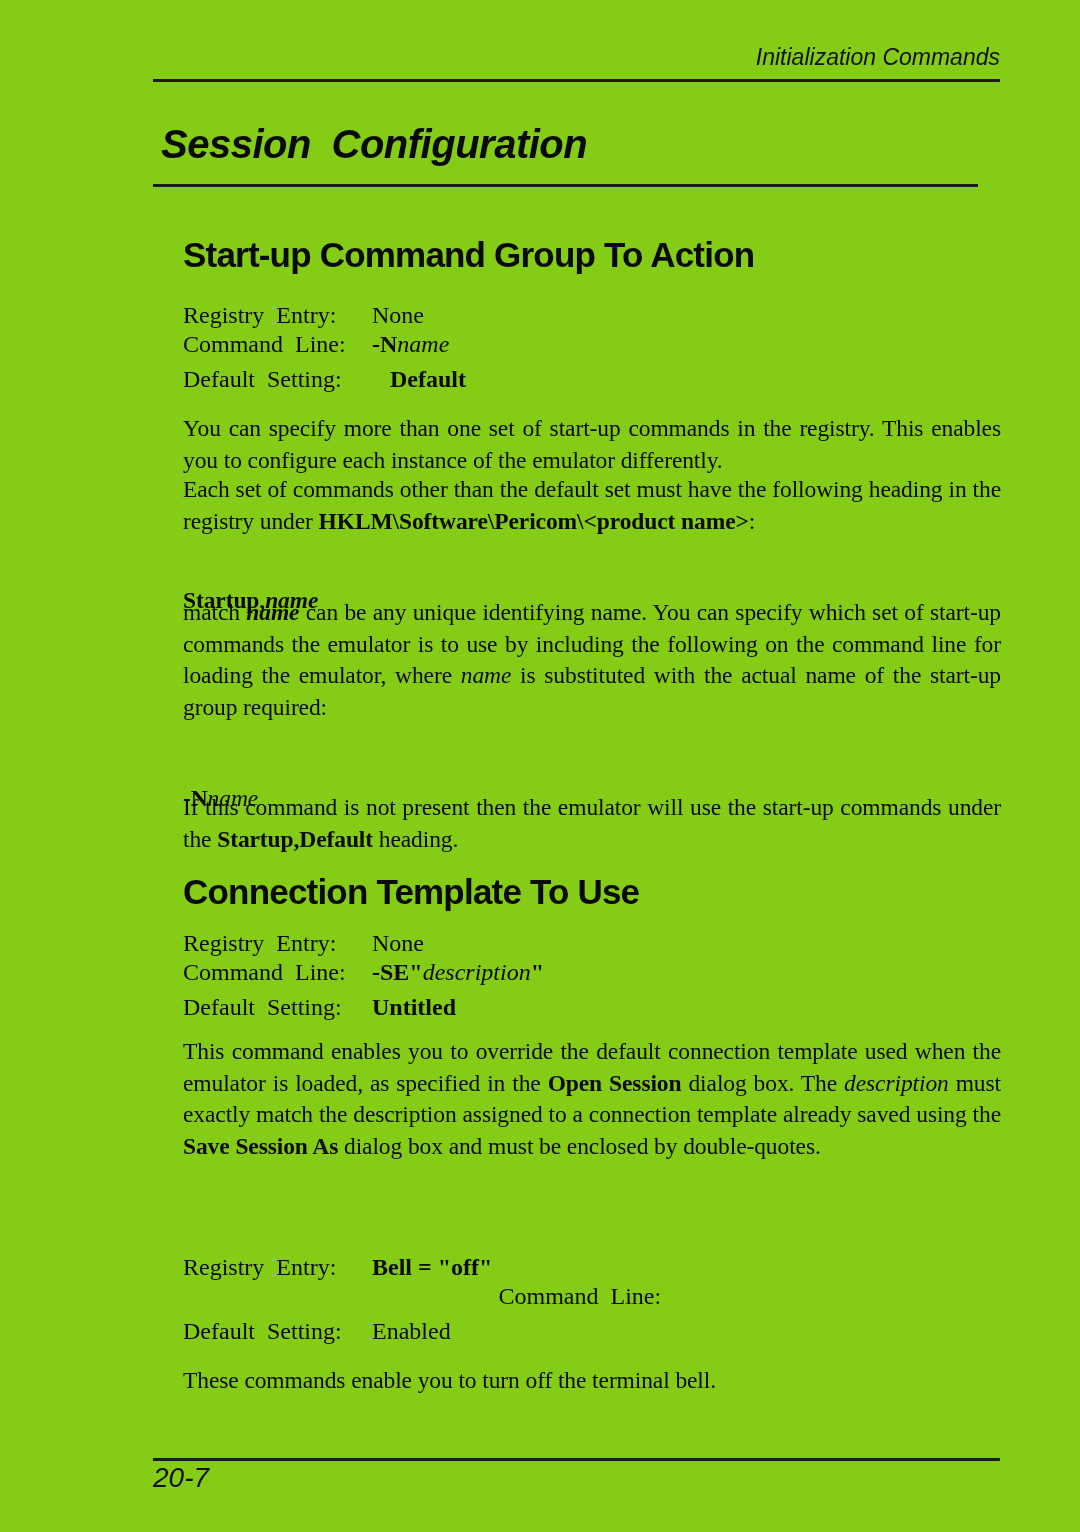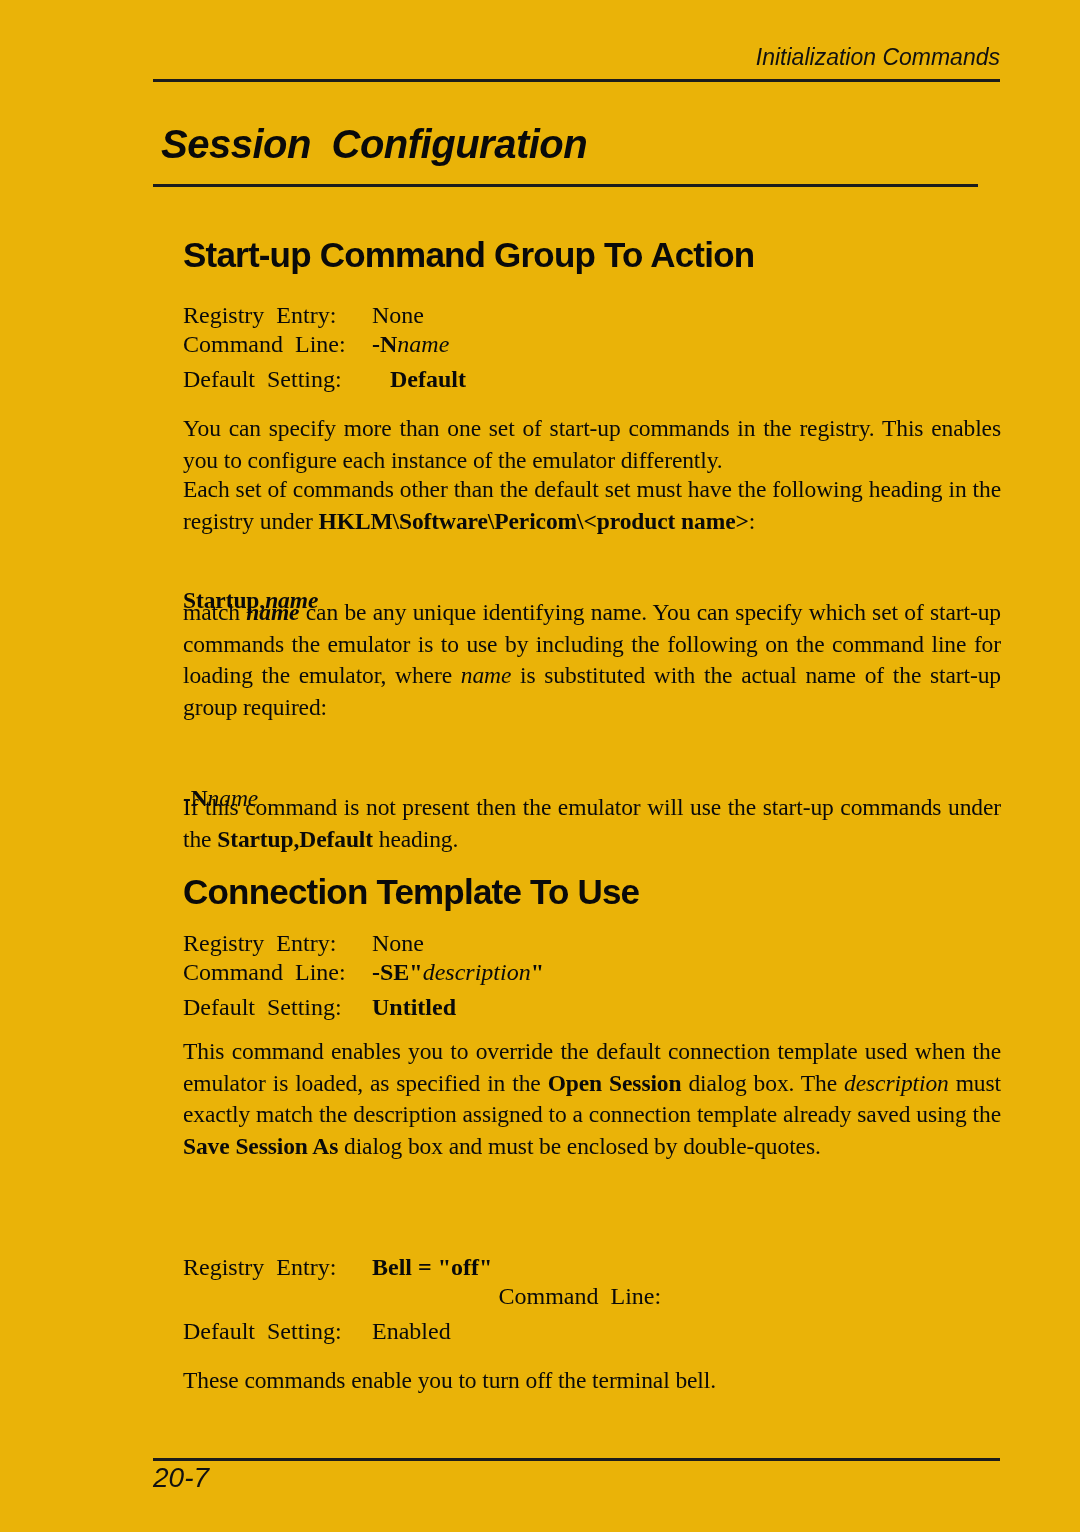--- a/index.html
+++ b/index.html
@@ -4,21 +4,21 @@
 <style>
   html, body {
     margin: 0;
     padding: 0;
     background: #ffffff;
   }
   .page {
     position: relative;
     width: 1080px;
     height: 1532px;
-    background: #eab308;
+    background: #84cc16;
     color: #0a0a0a;
     overflow: hidden;
   }
   .rule {
     position: absolute;
     left: 153px;
     height: 3px;
     background: #1c1c1c;
   }
   .rule-header  { top: 79px;   width: 847px; }

